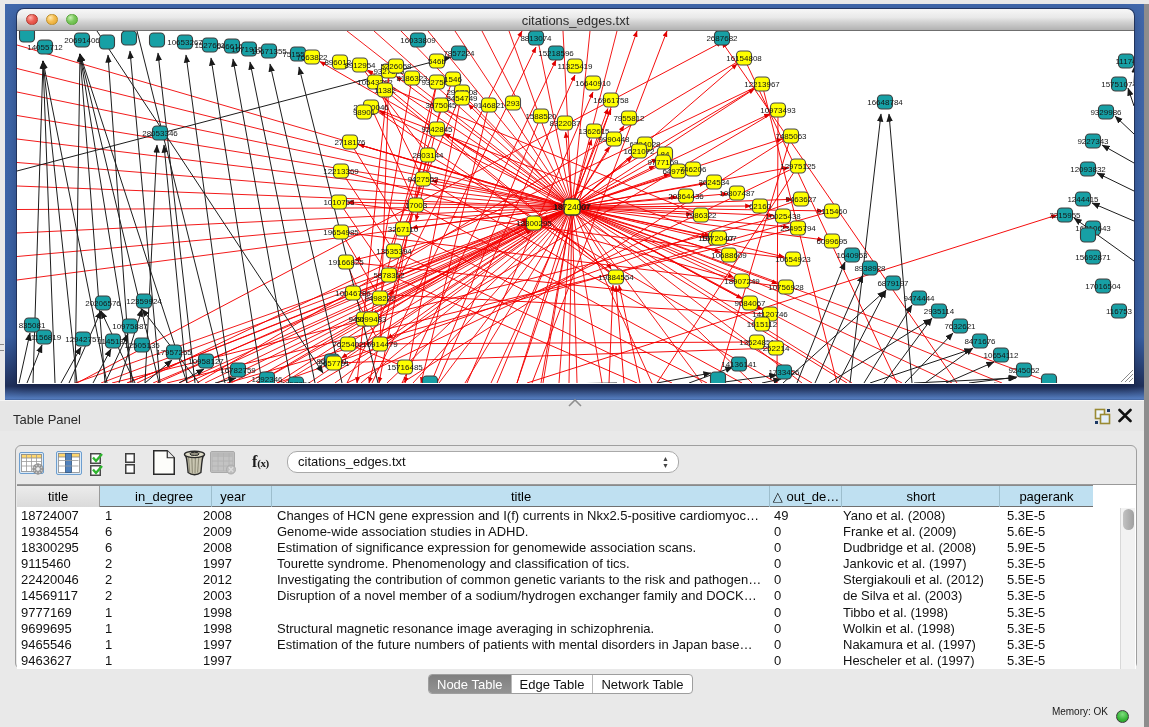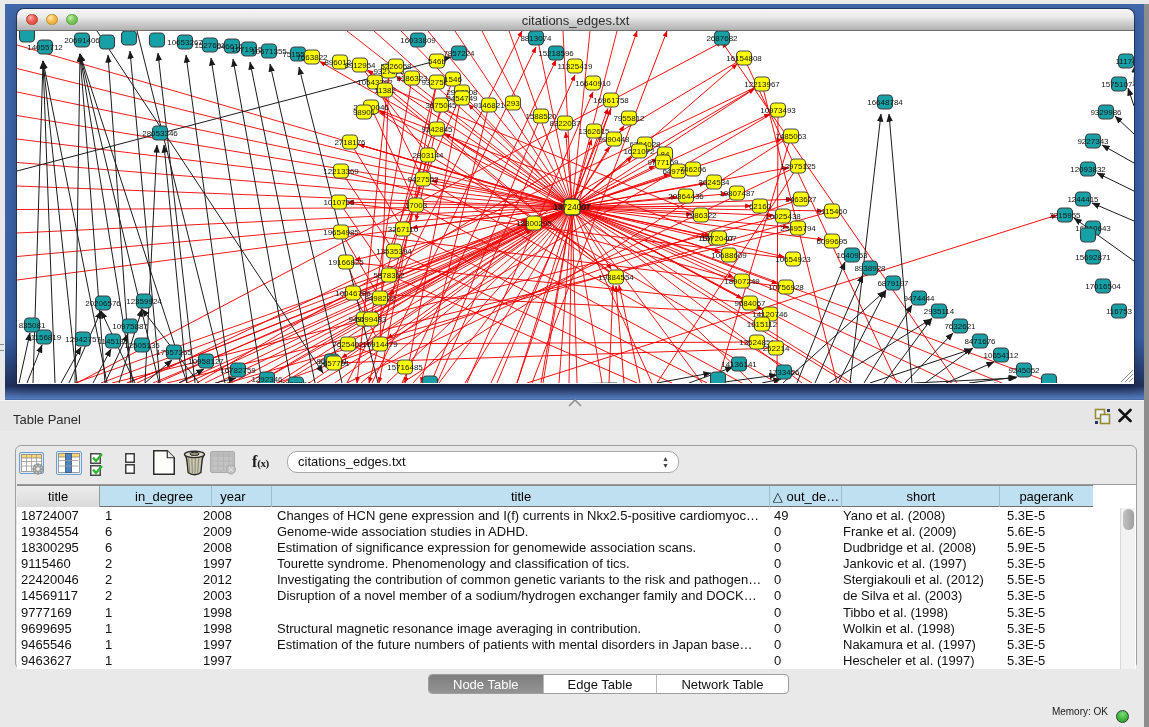--- a/index.html
+++ b/index.html
@@ -31,21 +31,21 @@
 .th.g{background:linear-gradient(180deg,#ececec,#dadada);border-right:1px solid #9a9a9a}
 .tr{position:relative;height:16.1px;font-size:13px;color:#111;white-space:nowrap}
 .c{position:absolute;top:0;height:16px;overflow:hidden}
 .c1{left:4px;width:80px}.c2{left:88px;width:92px}.c3{left:186px;width:76px}
 .c4{left:260px;width:496px}.c5{left:757px;width:70px}
 .c6{left:826px;width:158px;text-align:left}.c7{left:990px;width:85px}
 #vsb{position:absolute;right:1px;top:23px;width:15px;height:161px;background:#f2f2f2;border-left:1px solid #d8d8d8}
 #vsb .thumb{position:absolute;left:1.5px;top:1px;width:11px;height:21px;background:linear-gradient(90deg,#c2c2c2,#9f9f9f);border-radius:6px}
 #tabs{position:absolute;left:428px;top:274px;height:20px;border:1px solid #9e9e9e;border-radius:4px;
  background:#fff;display:flex;font-size:13px;overflow:hidden}
-.tab{padding:0 24px;line-height:19px;color:#111}
+.tab{padding:0 8px;line-height:19px;color:#111}
 .tab.sel{background:linear-gradient(180deg,#7f7f7f,#939393);color:#fff}
 .tab+.tab{border-left:1px solid #b9b9b9}
 #memory{position:absolute;right:36px;bottom:10px;font-size:10px;color:#1a1a1a}
 #memdot{position:absolute;right:15px;bottom:4px;width:13px;height:13px;border-radius:50%;
  background:radial-gradient(circle at 50% 30%,#7fdd7f,#35b435 60%,#2aa02a);border:1px solid #3c3c3c}
 </style></head><body>
 <div id="desktop"></div>
 <div style="position:absolute;left:0px;top:344px;width:4px;height:7px;border-top:1.5px solid #8a8a8a;border-bottom:1.5px solid #8a8a8a"></div>
 <div id="rstrip"></div>
 <div id="win">
@@ -762,21 +762,21 @@
             <div class="c c2">1</div>
             <div class="c c3">1998</div>
             <div class="c c5">0</div>
             <div class="c c6">Tibbo et al. (1998)</div>
             <div class="c c7">5.3E-5</div>
           </div>
           <div class="tr">
             <div class="c c1">9699695</div>
             <div class="c c2">1</div>
             <div class="c c3">1998</div>
-            <div class="c c4">Structural magnetic resonance image averaging in contribution.</div>
+            <div class="c c4">Structural magnetic resonance image averaging in schizophrenia.</div>
             <div class="c c5">0</div>
             <div class="c c6">Wolkin et al. (1998)</div>
             <div class="c c7">5.3E-5</div>
           </div>
           <div class="tr">
             <div class="c c1">9465546</div>
             <div class="c c2">1</div>
             <div class="c c3">1997</div>
             <div class="c c4">Estimation of the future numbers of patients with mental disorders in Japan base…</div>
             <div class="c c5">0</div>

